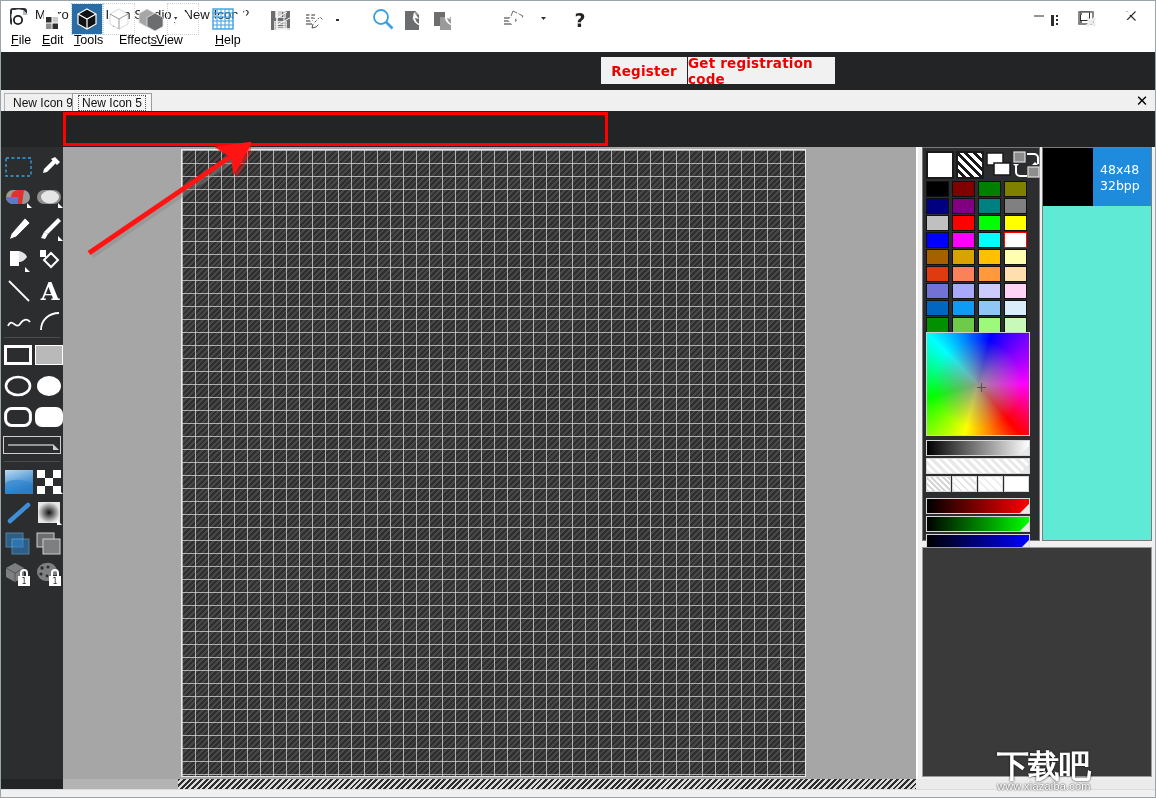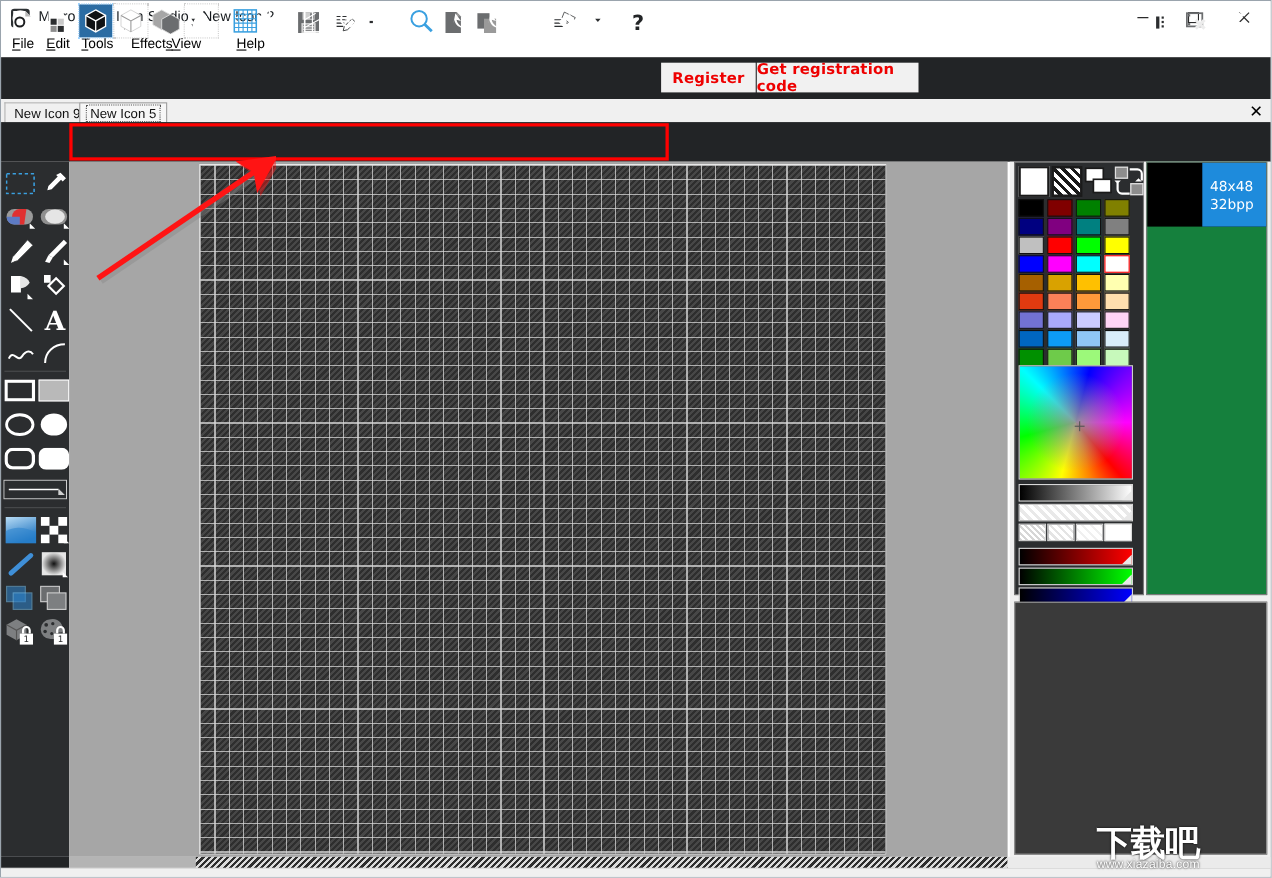--- a/index.html
+++ b/index.html
@@ -100,21 +100,21 @@
     position:absolute; left:0; top:0; width:100%; height:100%;
     background-image:
       repeating-linear-gradient(to right, rgba(215,215,215,0.75) 0 1px, transparent 1px 13px),
       repeating-linear-gradient(to bottom, rgba(215,215,215,0.75) 0 1px, transparent 1px 13px);
   }
   #redarrow { position:absolute; left:80px; top:140px; width:170px; height:120px; z-index:7; pointer-events:none; }
 
   
   #rightpanel { position:absolute; left:917px; top:146px; width:237px; height:632px; background:#f0f0f0; }
   #colorbox { position:absolute; left:4px; top:0px; width:118px; height:394px; background:#2b2d2f; border:1px solid #7a7a7a; }
-  #previewbox { position:absolute; left:124px; top:0px; width:110px; height:394px; background:#15803d; border:1px solid #7a7a7a; }
+  #previewbox { position:absolute; left:124px; top:0px; width:110px; height:394px; background:#5eead4; border:1px solid #7a7a7a; }
   #layerbox { position:absolute; left:4px; top:400px; width:230px; height:230px; background:#3a3a3a; border:1px solid #9a9a9a; }
 
   .swatch-top { position:absolute; width:28px; height:28px; }
   .pal-cell { position:absolute; width:23px; height:16px; border:1px solid #111; }
   .pal-cell.sel { border:1px solid #ff0000; }
 
   #colorwheel {
     position:absolute; left:3px; top:184px; width:104px; height:104px;
     border:1px solid #cfcfcf;
     background:

